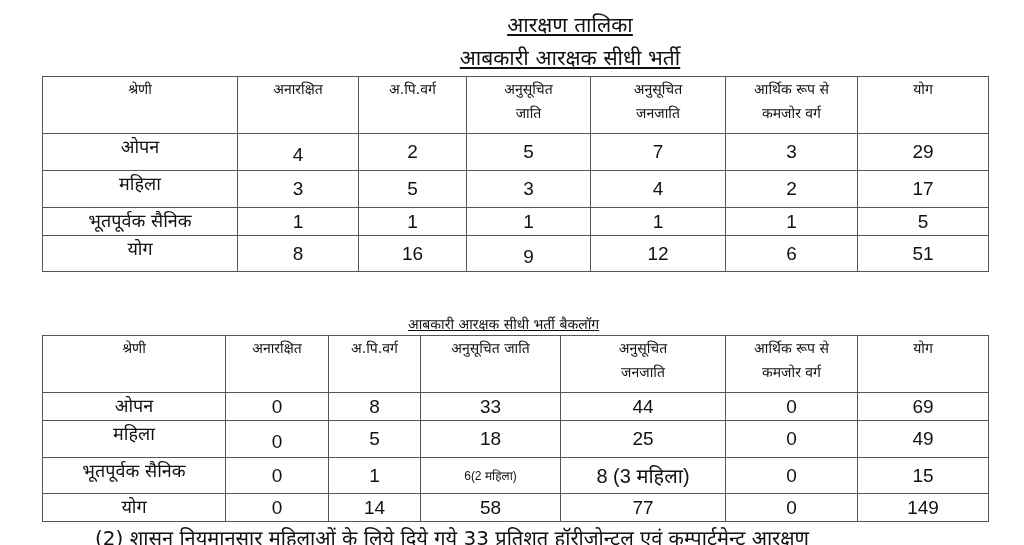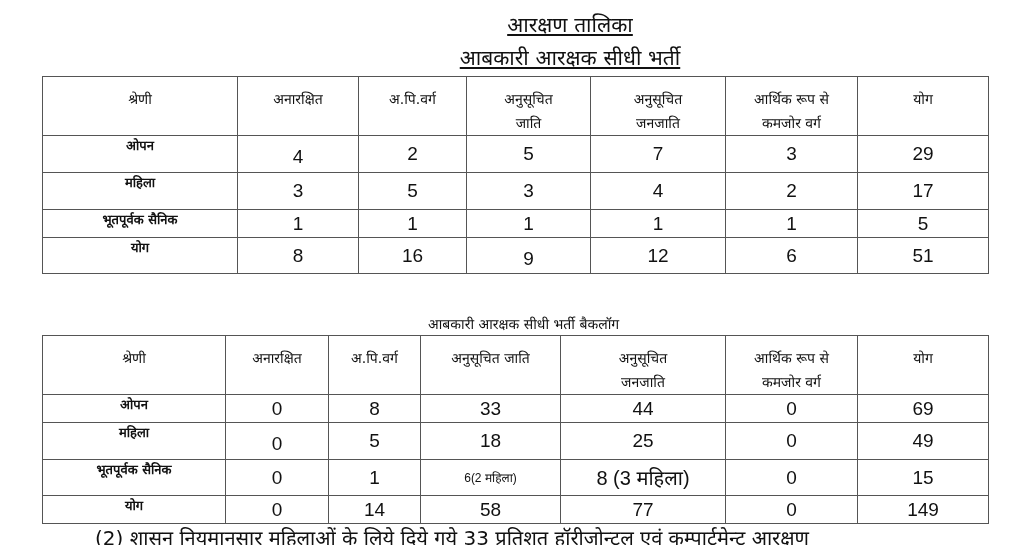--- a/index.html
+++ b/index.html
@@ -3,27 +3,27 @@
 <meta charset="utf-8">
 <style>
   html, body { margin:0; padding:0; background:#ffffff; }
   body { width:1024px; height:545px; overflow:hidden; position:relative;
          font-family:"DejaVu Sans", sans-serif; color:#111; }
   .title { position:absolute; left:0; width:1024px; text-align:center;
            font-family:"DejaVu Sans", sans-serif; text-decoration:underline;
            color:#111; }
   .t1 { top:10px; font-size:21px; left:58px; }
   .t2 { top:43px; font-size:21px; left:58px; }
-  .t3 { position:absolute; top:314px; left:428px; font-size:14px;
-        }
+  .t3 { position:absolute; top:314px; left:408px; font-size:14px;
+        text-decoration:underline; }
   table { position:absolute; border-collapse:collapse; table-layout:fixed; }
   td { border:1.3px solid #555; text-align:center; padding:0; overflow:hidden; }
-  .hd td { vertical-align:top; font-size:14px; line-height:24px; padding-top:10px;border-radius:23px; }
+  .hd td { vertical-align:top; font-size:14px; line-height:24px; padding-top:0;border-radius:23px; }
   .num { font-family:"Liberation Sans", sans-serif; font-size:19px; }
-  .cat { font-size:13px; vertical-align:top;font-weight:bold; }
+  .cat { font-size:18px; vertical-align:top; }
   .bottom-line { position:absolute; top:524px; left:95px; font-size:20px;
                  white-space:nowrap; text-decoration:underline; color:#111; }
 </style>
 </head>
 <body>
 
 <div class="title t1">आरक्षण तालिका</div>
 <div class="title t2">आबकारी आरक्षक सीधी भर्ती</div>
 
 <table style="left:42px; top:76px; width:946px; height:195px;">

